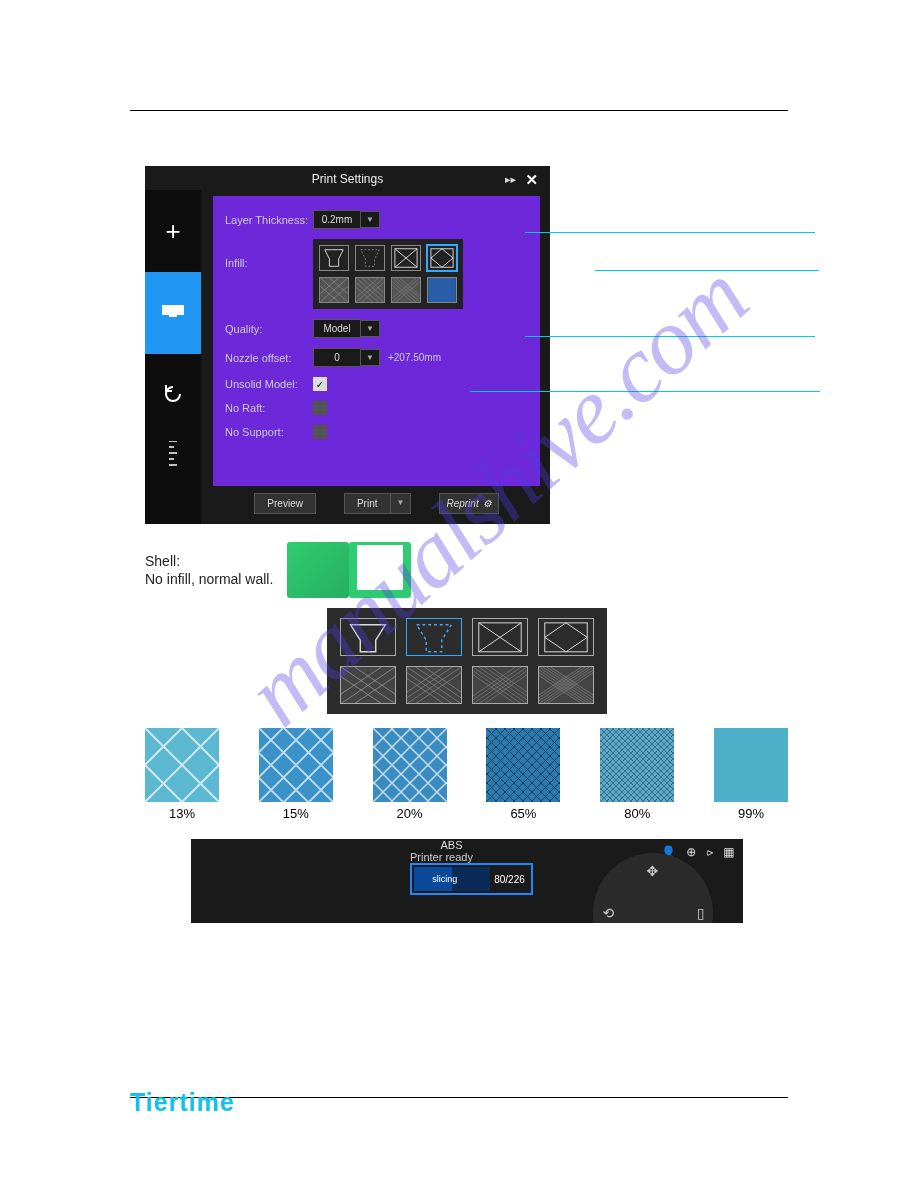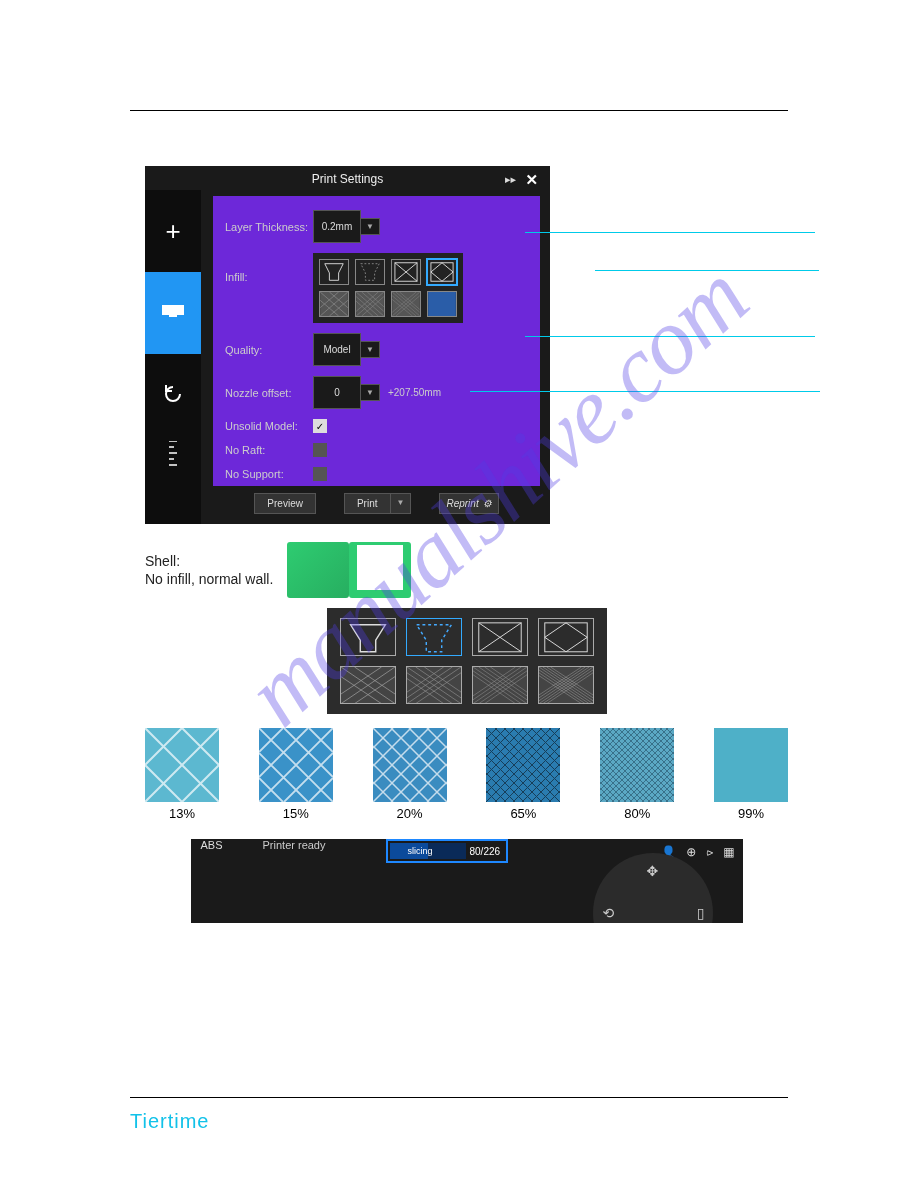--- a/index.html
+++ b/index.html
@@ -1,37 +1,37 @@
 <!DOCTYPE html>
 <html><head>
 <meta charset="utf-8">
 <style>
   * { box-sizing: border-box; margin: 0; padding: 0; }
   body { font-family: Arial, sans-serif; width: 918px; height: 1188px; background: #fff; position: relative; }
   .page { padding: 110px 130px 0 130px; }
   .hr { border: none; border-top: 1.5px solid #000; margin-bottom: 55px; }
   .hr-bottom { position: absolute; left: 130px; right: 130px; bottom: 90px; border-top: 1.5px solid #000; }
-  .brand { position: absolute; left: 130px; bottom: 55px; color: #12c2e9; font-size: 20px; font-weight: 400; letter-spacing: 1px; font-family: 'Segoe UI', sans-serif; }
+  .brand { position: absolute; left: 130px; bottom: 71px; color: #12c2e9; font-size: 25px; font-weight: 700; letter-spacing: 1px; font-family: 'Segoe UI', sans-serif; }
   
   
   .watermark { position: absolute; left: 180px; top: 440px; font-size: 95px; color: rgba(80,60,230,0.35); transform: rotate(-42deg); font-style: italic; font-family: Georgia, serif; pointer-events: none; z-index: 50; letter-spacing: -2px; }
   
   
   .shot1 { position: relative; width: 405px; height: 358px; background: #1a1a1a; margin-left: 15px; }
   .shot1-title { position: absolute; top: 6px; left: 0; right: 0; text-align: center; color: #eee; font-size: 12px; }
   .shot1-forward { position: absolute; top: 7px; right: 34px; color: #ddd; font-size: 11px; }
   .shot1-close { position: absolute; top: 5px; right: 12px; color: #fff; font-size: 15px; font-weight: bold; }
   .sidebar { position: absolute; left: 0; top: 24px; bottom: 0; width: 56px; background: #0d0d0d; }
   .sb-item { height: 82px; display: flex; align-items: center; justify-content: center; color: #fff; font-size: 26px; font-weight: 200; }
   .sb-active { background: #2196f3; position: relative; }
   .sb-active::after { content: ''; position: absolute; right: -7px; top: 34px; border: 8px solid transparent; border-left-color: #2196f3; }
   .panel { position: absolute; left: 68px; top: 30px; right: 10px; bottom: 38px; background: #6d28d9; padding: 14px 12px; }
   .row { display: flex; align-items: center; margin-bottom: 10px; font-size: 11px; color: #ccc; }
   .row-label { width: 88px; }
-  .select { background: #1a1a1a; color: #ddd; font-size: 10px; padding: 10px 6px; min-width: 48px; border: 1px solid #555; text-align: center; display: inline-block; }
+  .select { background: #1a1a1a; color: #ddd; font-size: 10px; padding: 3px 6px; min-width: 48px; border: 1px solid #555; text-align: center; display: inline-block; }
   .select-arrow { background: #1a1a1a; border: 1px solid #555; border-left: none; padding: 3px 5px; color: #aaa; font-size: 8px; display: inline-block; }
   .checkbox { width: 14px; height: 14px; background: #ddd; display: inline-flex; align-items: center; justify-content: center; font-size: 10px; color: #000; }
   .checkbox-empty { width: 14px; height: 14px; background: #555; display: inline-block; }
   .offset-text { color: #ccc; font-size: 10px; margin-left: 8px; }
   .infill-grid { background: #222; padding: 6px; display: grid; grid-template-columns: repeat(4, 30px); gap: 6px; }
   .infill-cell { width: 30px; height: 26px; border: 1px solid #888; display: flex; align-items: center; justify-content: center; }
   .infill-selected { border-color: #3af; box-shadow: 0 0 0 1px #3af; }
   .btn-row { position: absolute; left: 68px; bottom: 10px; right: 10px; display: flex; gap: 28px; align-items: center; justify-content: center; }
   .btn { background: #333; color: #ddd; font-size: 10px; padding: 4px 12px; border: 1px solid #555; }
   .btn-arr { background: #333; border: 1px solid #555; border-left: none; padding: 4px 6px; color: #aaa; font-size: 8px; }
@@ -52,25 +52,25 @@
   .infill-grid2 { width: 280px; margin: 0 auto 14px auto; background: #2c2c2c; padding: 10px; display: grid; grid-template-columns: repeat(4, 56px); gap: 10px; justify-content: center; }
   .infill-cell2 { width: 56px; height: 38px; border: 1px solid #aaa; display: flex; align-items: center; justify-content: center; }
   
   .swatches { display: flex; justify-content: space-between; margin-top: 10px; }
   .swatch-col { text-align: center; }
   .swatch { width: 74px; height: 74px; background: #4db8d6; margin-bottom: 4px; position: relative; overflow: hidden; }
   .swatch-label { font-size: 13px; color: #000; }
   
   
   .section3 { margin: 18px auto 0 auto; width: 552px; height: 84px; background: #1a1a1a; position: relative; overflow: hidden; }
-  .status-top { display: flex; align-items: flex-start; height: 30px; padding-left: 10px; }
+  .status-top { display: flex; align-items: center; height: 30px; padding-left: 10px; flex-direction: column; }
   .status-abs { color: #ddd; font-size: 11px; margin-right: 40px; }
   .status-ready { color: #ccc; font-size: 11px; margin-right: 60px; }
   .status-prog { border: 2px solid #1e88ff; padding: 2px; display: flex; align-items: center; }
-  .status-prog-inner { width: 76px; height: 16px; background: linear-gradient(to right, #0b4a9b 50%, #0a2a58 50%); margin-right: 4px; display: flex; align-items: center; }
+  .status-prog-inner { width: 76px; height: 24px; background: linear-gradient(to right, #0b4a9b 50%, #0a2a58 50%); margin-right: 4px; display: flex; align-items: center; }
   .status-prog-label { color: #fff; font-size: 9px; padding-left: 18px; }
   .status-prog-num { color: #fff; font-size: 10px; padding-right: 4px; }
   .status-icons { position: absolute; right: 8px; top: 6px; display: flex; gap: 10px; color: #ddd; font-size: 12px; }
   .rotary { position: absolute; right: 30px; bottom: -50px; width: 120px; height: 120px; border-radius: 50%; background: #2b2b2b; }
   .rotary .arr { position: absolute; color: #ccc; font-size: 14px; }
   
   svg.icon-pattern { width: 100%; height: 100%; }
 </style>
 </head>
 <body>

